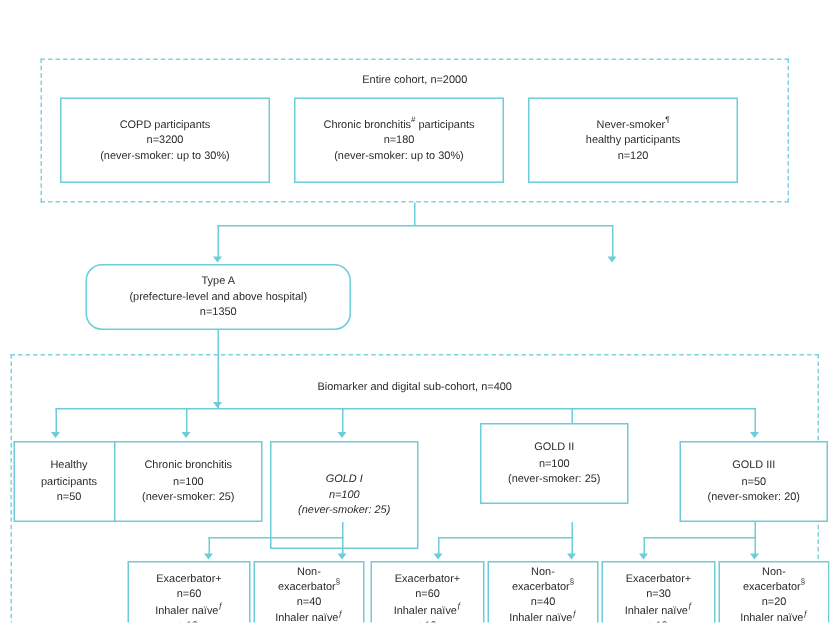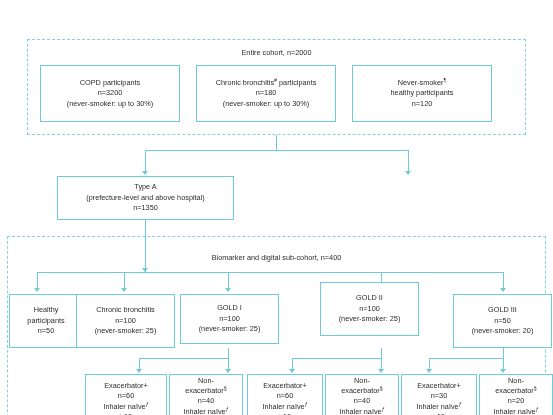--- a/index.html
+++ b/index.html
@@ -108,21 +108,21 @@
     <span class="ln">n=120</span>
   </div>
 
   <div class="vline" style="left:276px; top:103px; height:15px;"></div>
   <div class="hline" style="left:145px; top:118px; width:263px;"></div>
   <div class="vline" style="left:145px; top:118px; height:22px;"></div>
   <div class="vline" style="left:408px; top:118px; height:22px;"></div>
   <div class="arrow" style="left:142px; top:139px;"></div>
   <div class="arrow" style="left:405px; top:139px;"></div>
 
-  <div class="box" style="left:57px; top:144px; width:177px; height:44px;">
+  <div class="box" style="left:57px; top:144px; width:177px; height:44px;border-radius:11px;">
     <span class="ln">Type A</span>
     <span class="ln">(prefecture-level and above hospital)</span>
     <span class="ln">n=1350</span>
   </div>
 
 
   <div class="vline" style="left:145px; top:188px; height:52px;"></div>
 
   <div class="group" style="left:7px; top:204px; width:539px; height:196px;">
     <div class="group-title" style="top:16px;">Biomarker and digital sub-cohort, n=400</div>
@@ -151,21 +151,21 @@
     <span class="ln">participants</span>
     <span class="ln">n=50</span>
   </div>
 
   <div class="box" style="left:76px; top:262px; width:99px; height:54px;">
     <span class="ln">Chronic bronchitis</span>
     <span class="ln">n=100</span>
     <span class="ln">(never-smoker: 25)</span>
   </div>
 
-  <div class="box" style="left:180px; top:262px; width:99px; height:50px;">
+  <div class="box" style="left:180px; top:262px; width:99px; height:72px;font-style:italic;">
     <span class="ln">GOLD I</span>
     <span class="ln">n=100</span>
     <span class="ln">(never-smoker: 25)</span>
   </div>
 
   <div class="box" style="left:320px; top:250px; width:99px; height:54px;align-items:center;">
     <span class="ln">GOLD II</span>
     <span class="ln">n=100</span>
     <span class="ln">(never-smoker: 25)</span>
   </div>

